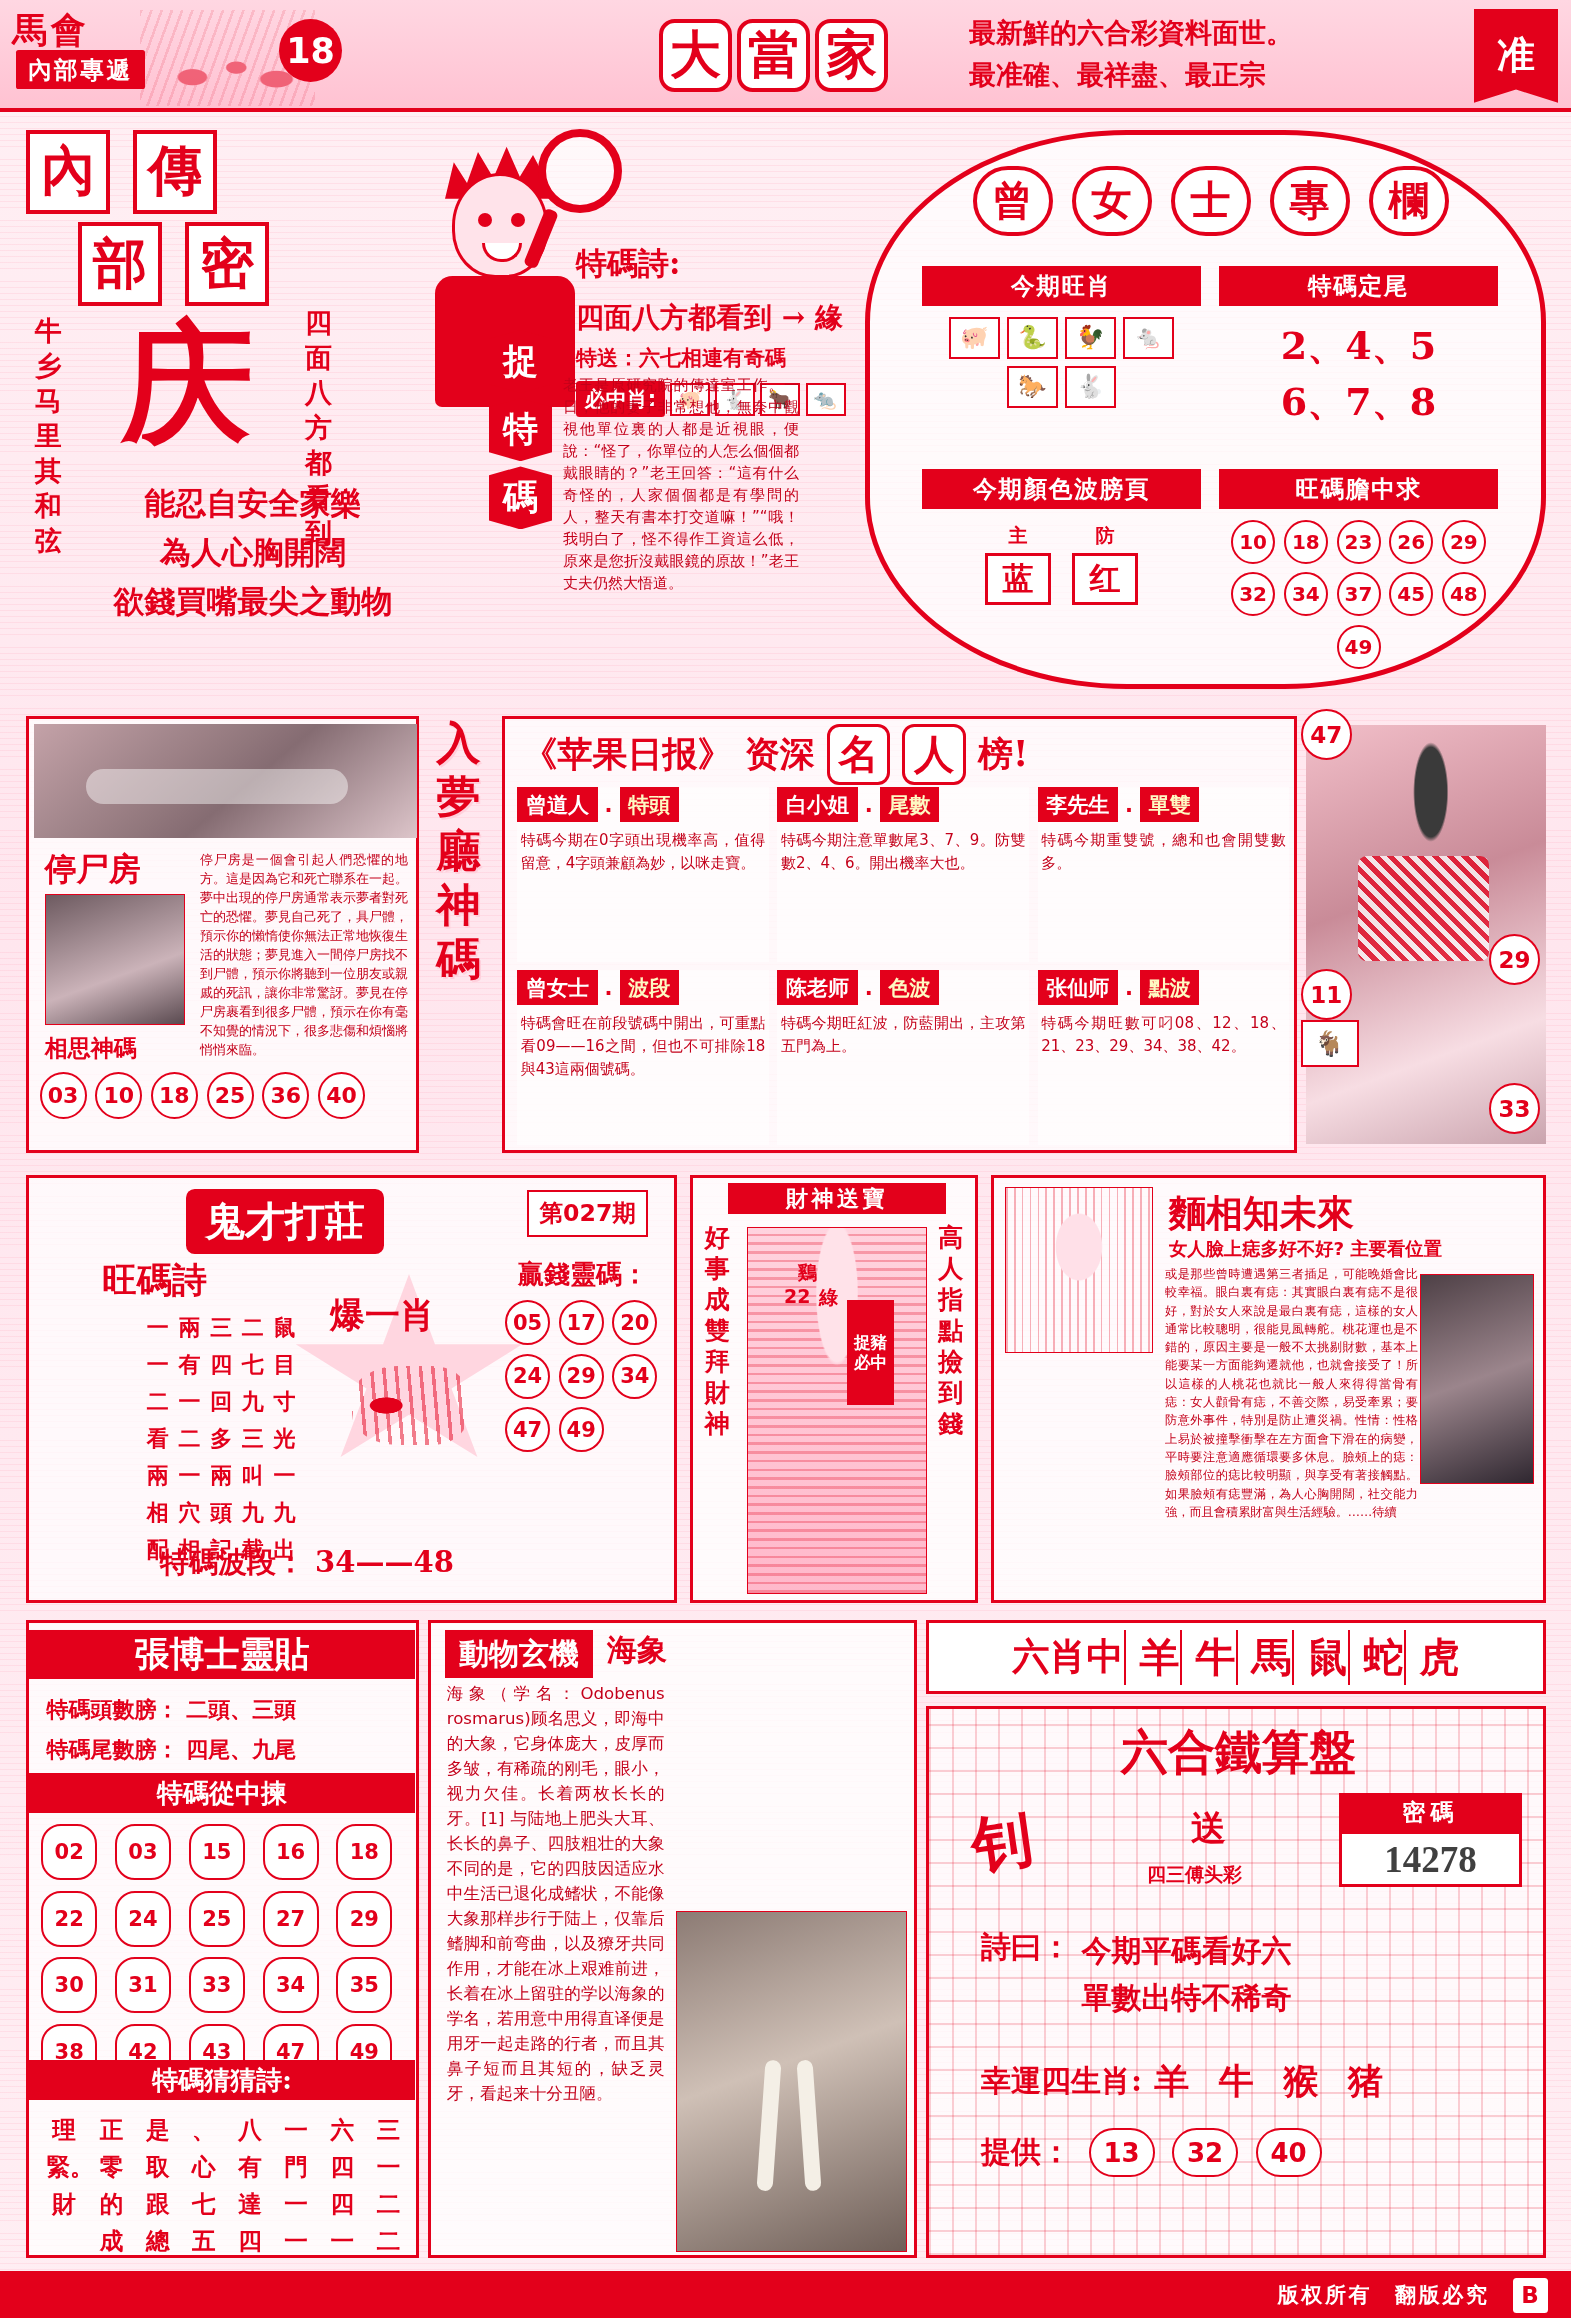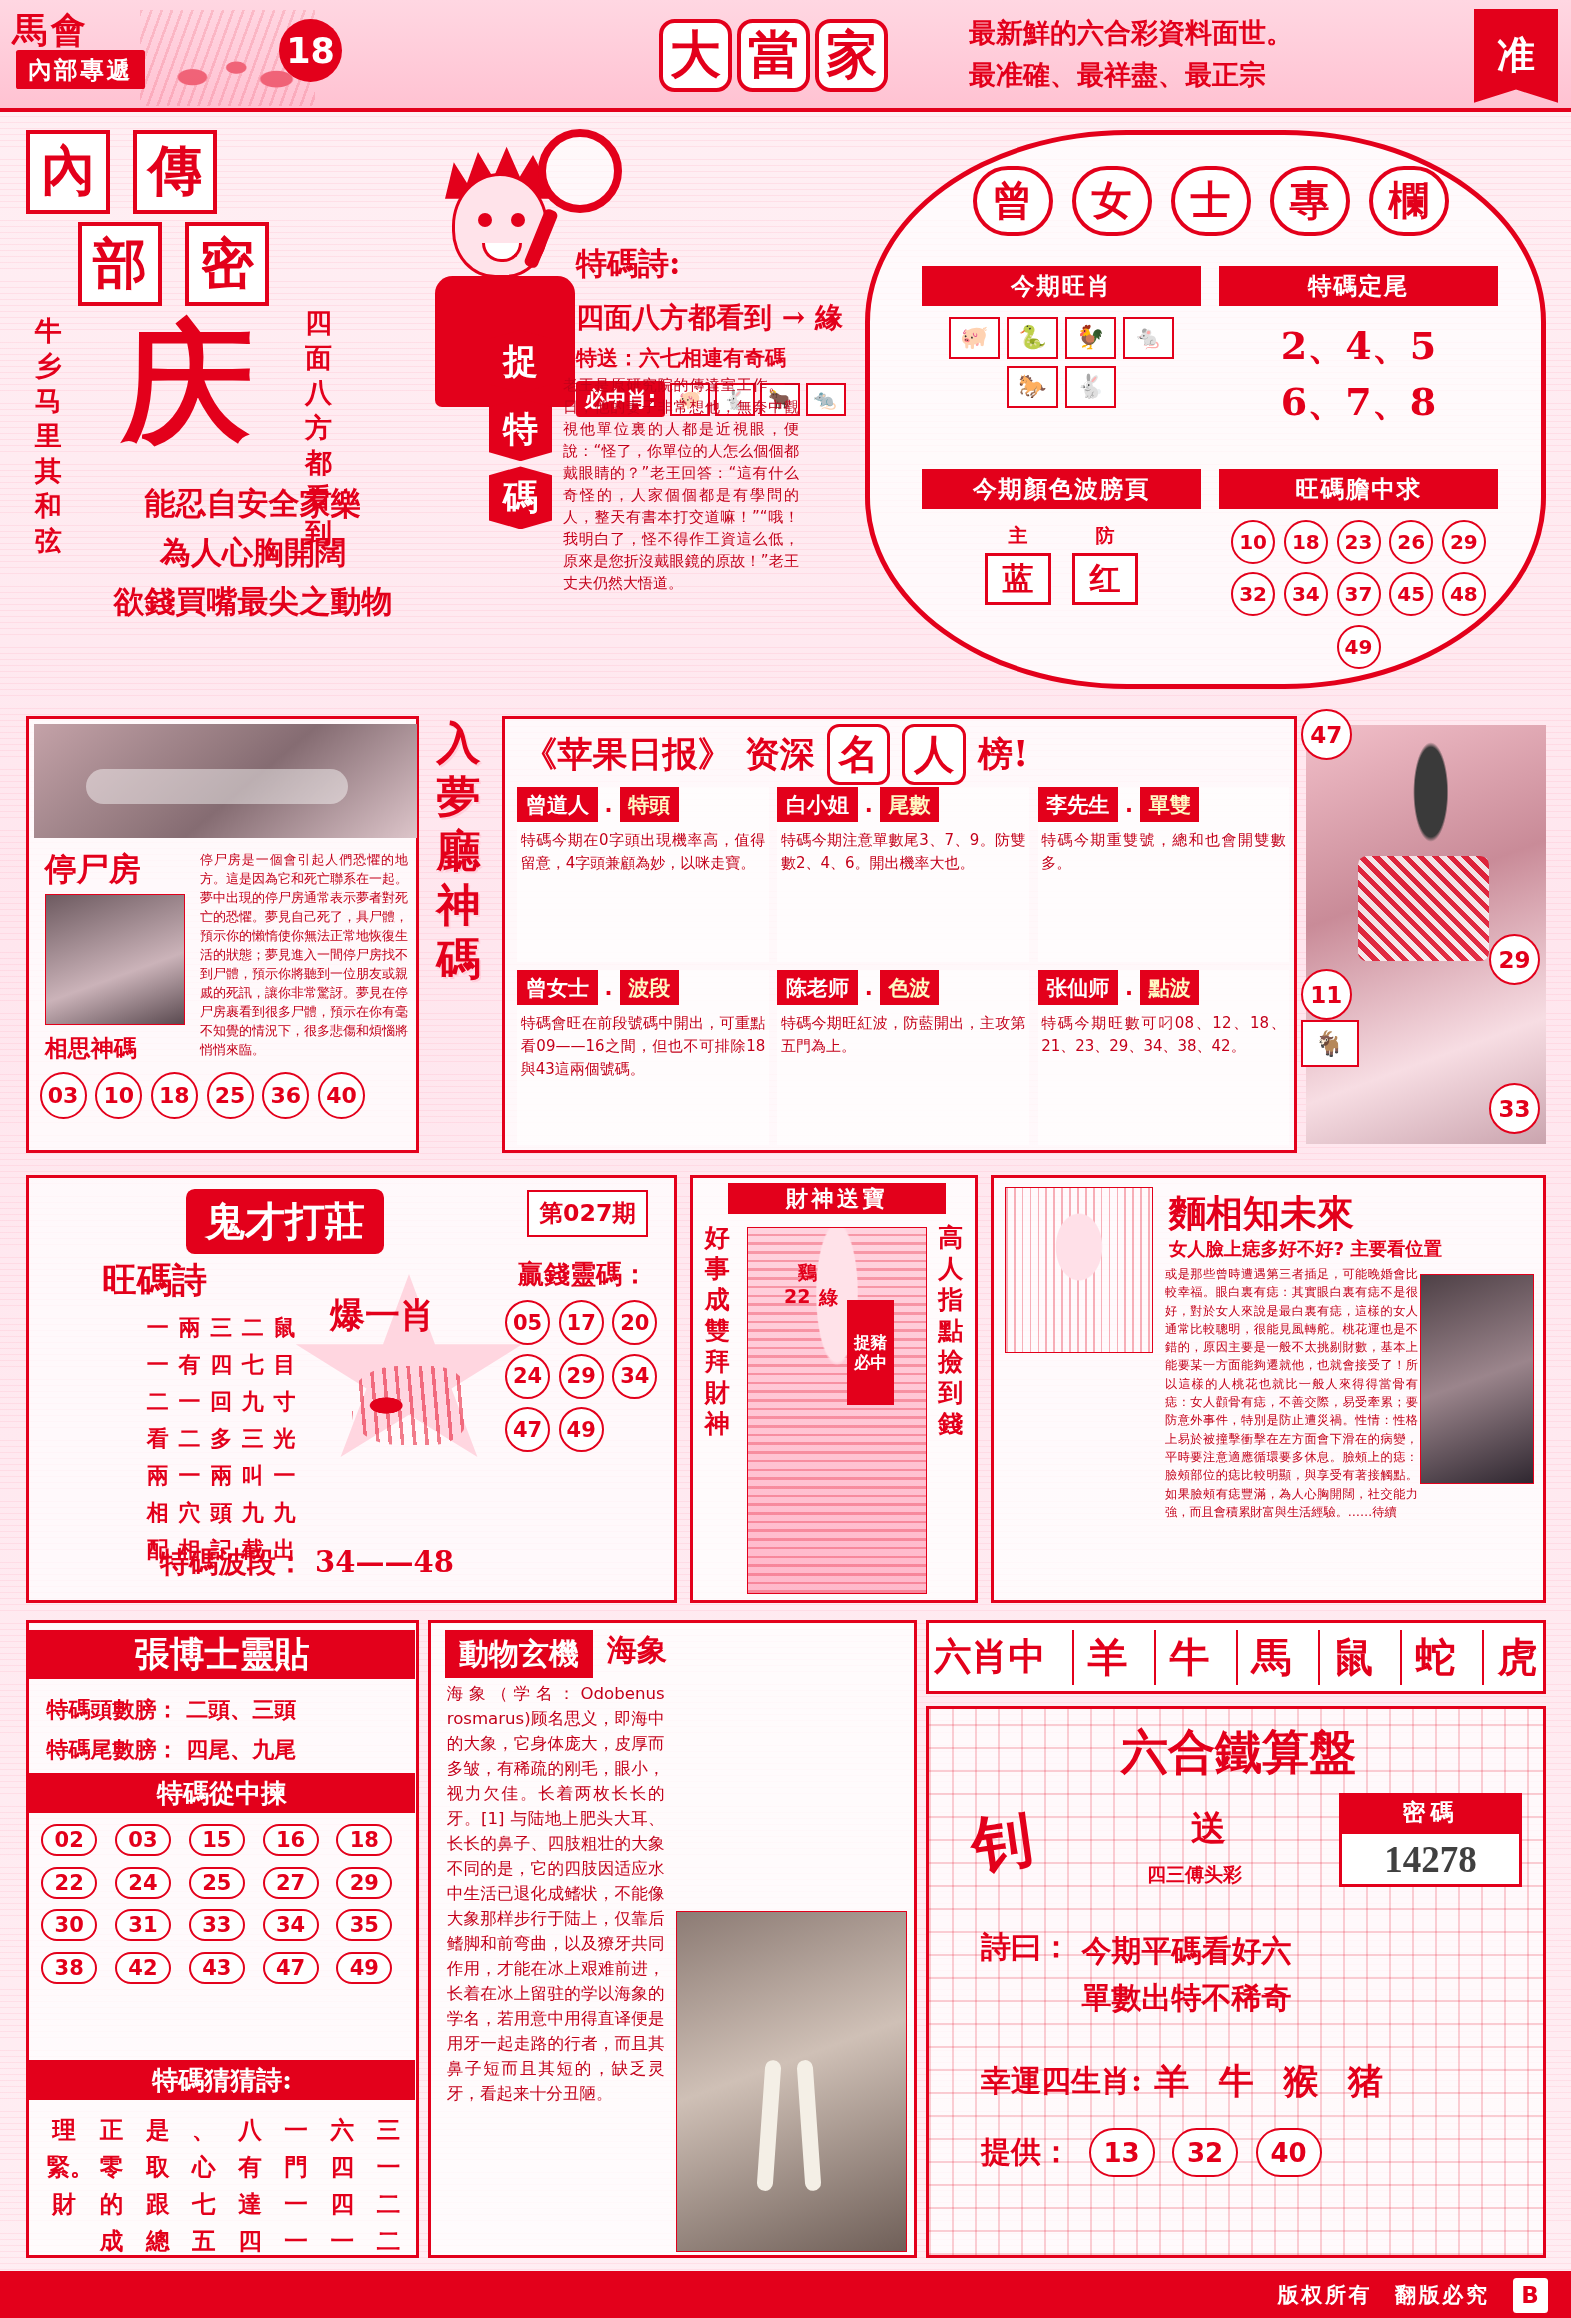--- a/index.html
+++ b/index.html
@@ -495,21 +495,21 @@
   .zb-sub {
     position:absolute; left:0; top:150px; width:386px; height:40px;
     background:#e3001b; color:#fff; font-size:26px; font-weight:bold;
     display:flex; align-items:center; justify-content:center;
     font-family:"DejaVu Serif", serif;
   }
   .zb-grid {
     position:absolute; left:12.2px; top:201px; width:362px;
     display:grid; grid-template-columns:repeat(5,1fr); gap:10.5px 7px;
   }
-  .zb-grid .ball { width:56px; height:32px; border-radius:20px; font-size:21px; }
+  .zb-grid .ball { width:56px; height:56px; border-radius:20px; font-size:21px; }
   .zb-sub2 {
     position:absolute; left:0; top:437px; width:386px; height:40px;
     background:#e3001b; color:#fff; font-size:26px; font-weight:bold;
     display:flex; align-items:center; justify-content:center;
     font-family:"DejaVu Serif", serif;
   }
   .zb-poem {
     position:absolute; left:17.5px; top:489px; width:358px; height:144px;
     display:flex; flex-direction:row-reverse; gap:14px; justify-content:flex-start;
   }
@@ -542,21 +542,21 @@
   .dw-photo .tusk1, .dw-photo .tusk2 {
     position:absolute; width:15.7px; height:131px; background:#f4efe6;
     border-radius:7.9px; transform:rotate(4deg);
   }
   .dw-photo .tusk1 { left:84px; top:148px; }
   .dw-photo .tusk2 { left:124px; top:148px; transform:rotate(-4deg); }
 
   .liuxiao {
     position:absolute; left:926px; top:0; width:620px; height:74px;
     border:3.5px solid #e3001b; background:#fff;
-    display:flex; align-items:center; justify-content:center; gap:26px;
+    display:flex; align-items:center; justify-content:center; gap:0;
   }
   .liuxiao .lx-lead { color:#e3001b; font-size:37px; font-weight:bold; font-family:"DejaVu Serif", serif; }
   .liuxiao .lx-z {
     color:#e3001b; font-size:40px; font-weight:bold; font-family:"DejaVu Serif", serif;
     border-left:2.6px solid #e3001b; padding-left:14px;
   }
   .liuxiao .lx-z:first-of-type { border-left:none; }
 
   .suanpan {
     position:absolute; left:926px; top:86px; width:620px; height:552px;

